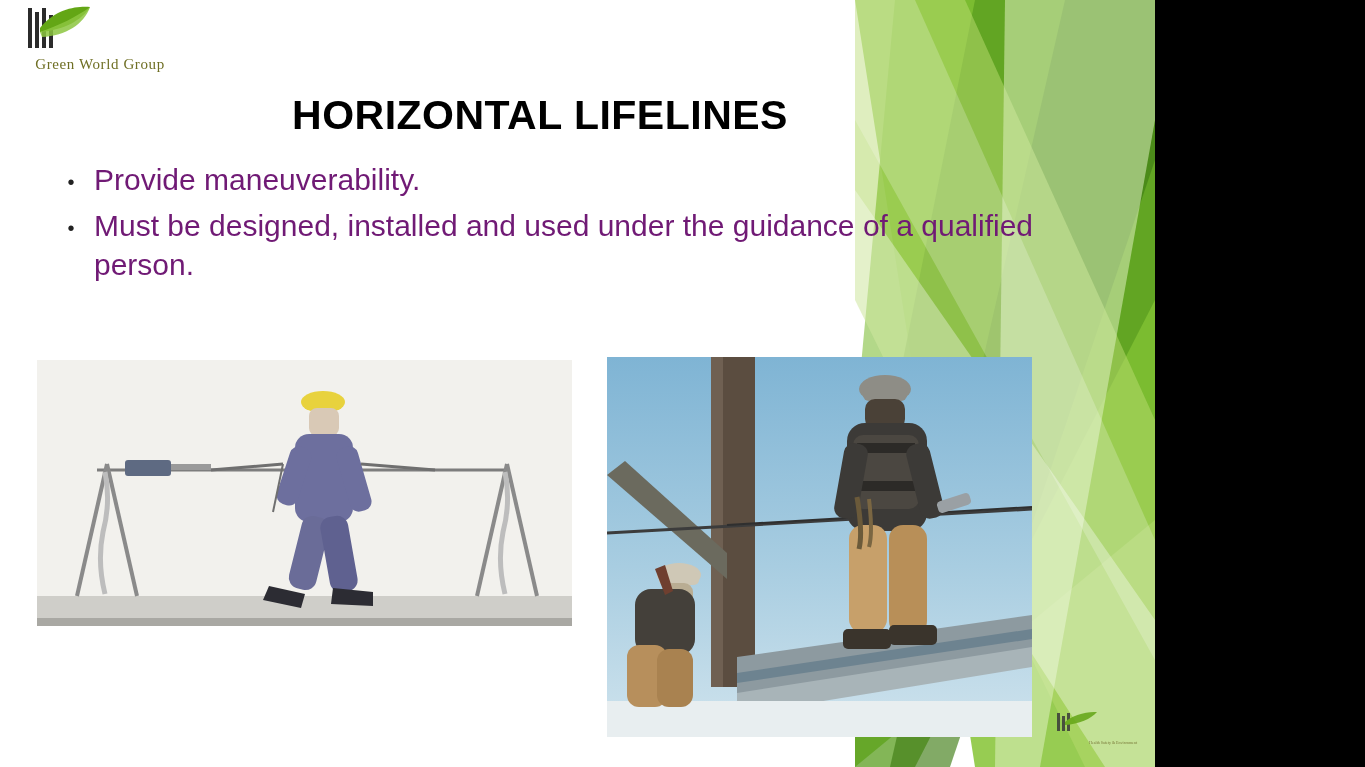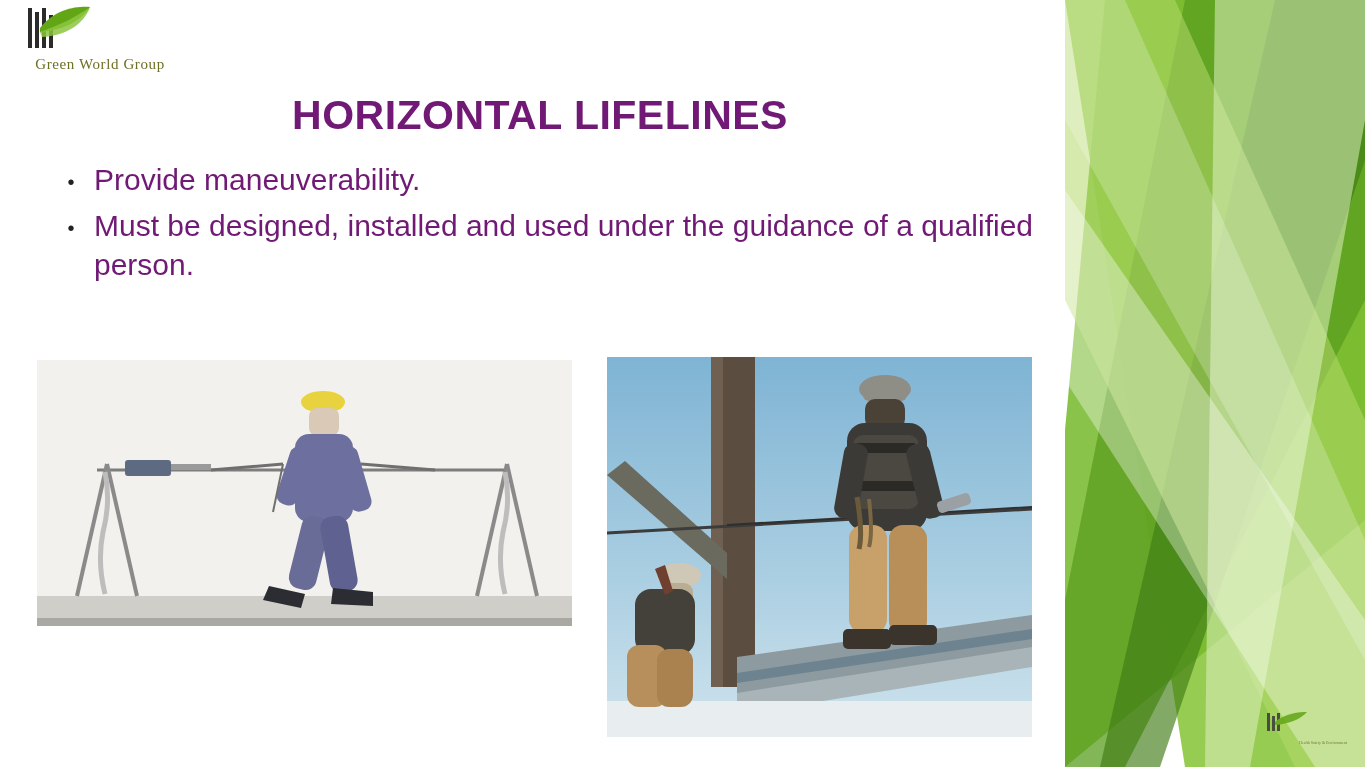--- a/index.html
+++ b/index.html
@@ -5,21 +5,21 @@
   html, body {
     margin: 0;
     padding: 0;
     background: #000;
   }
   body {
     font-family: "Liberation Sans", sans-serif;
   }
   #slide {
     position: relative;
-    width: 1365px;
+    width: 1155px;
     height: 767px;
     background: #ffffff;
     overflow: hidden;
   }
 
   
   .deco {
     position: absolute;
     top: 0;
     right: 0;
@@ -59,21 +59,21 @@
 
   
   .title {
     position: absolute;
     left: 60px;
     top: 92px;
     width: 960px;
     text-align: center;
     font-size: 41px;
     font-weight: bold;
-    color: #701a75;
+    color: #000000;
     letter-spacing: .5px;
   }
 
   
   .bullets {
     position: absolute;
     left: 48px;
     top: 160px;
     width: 1020px;
   }

